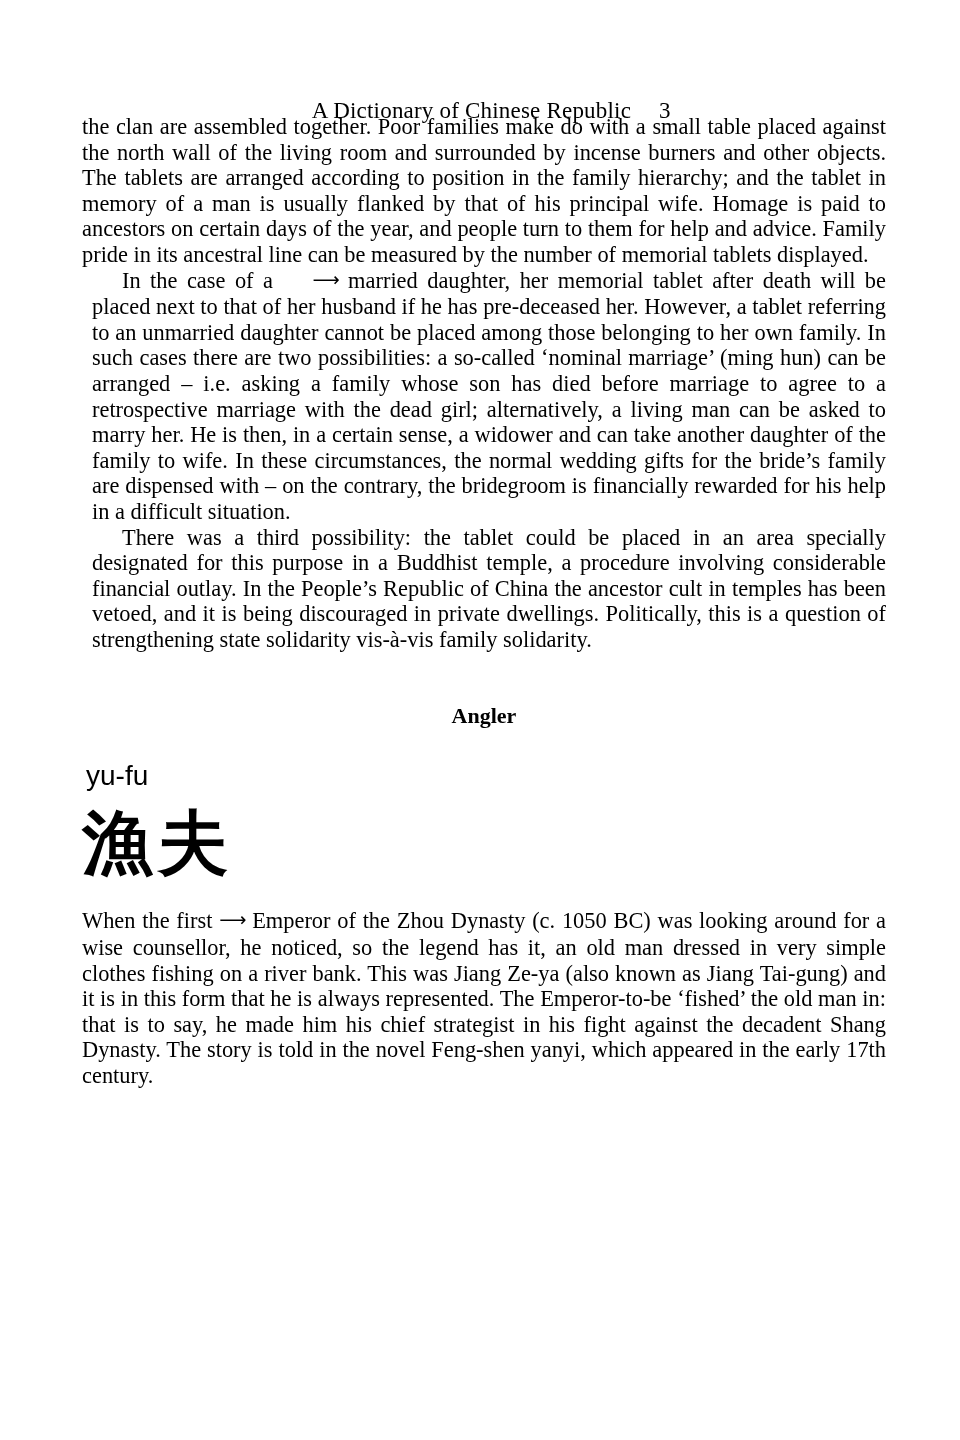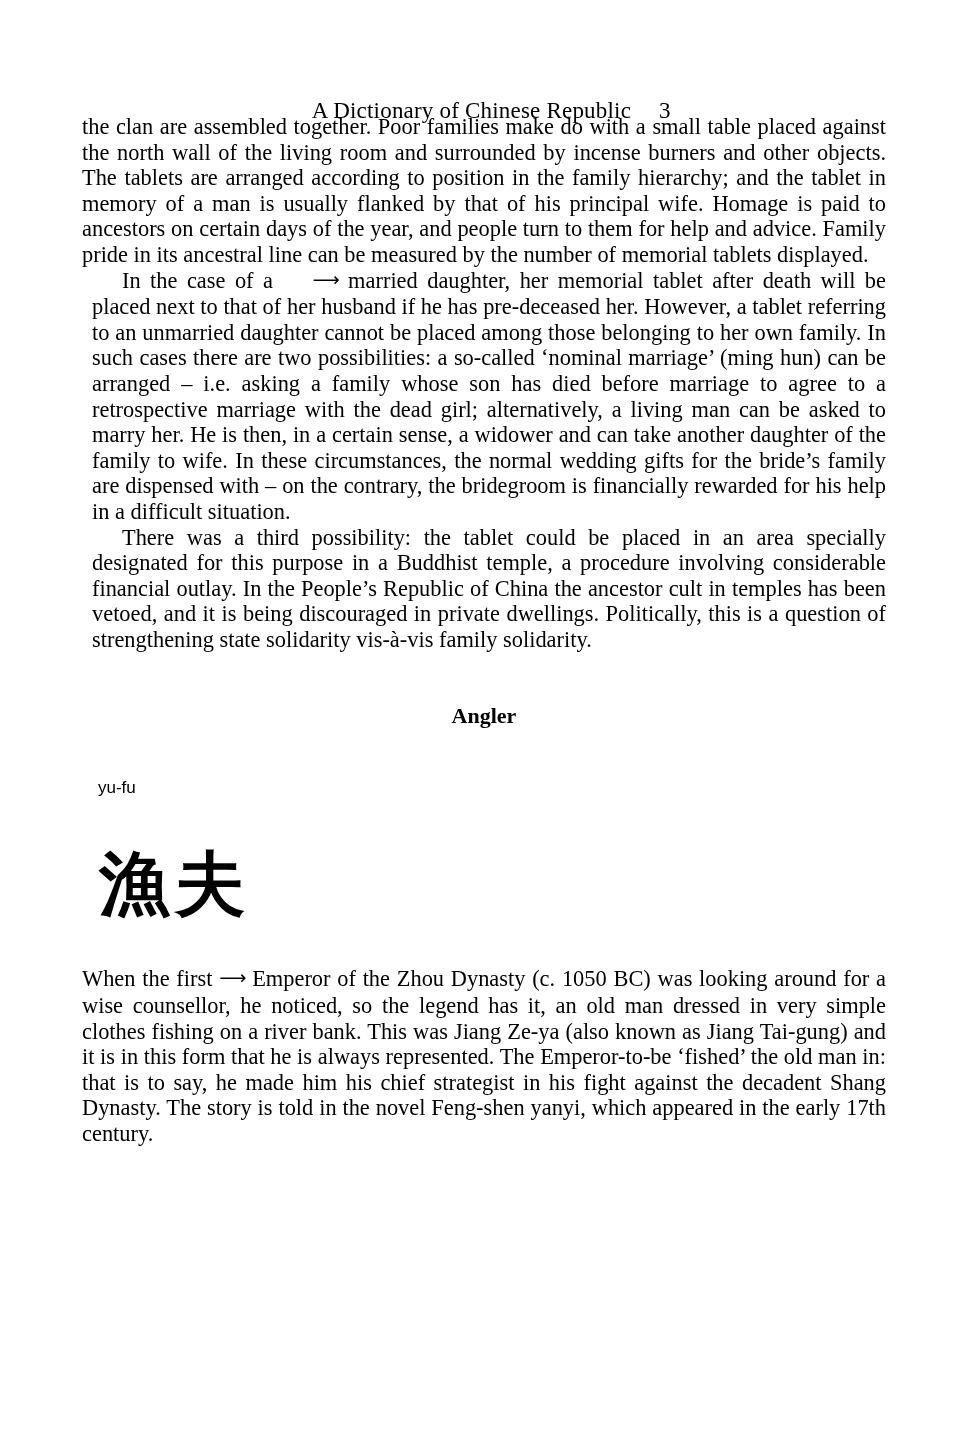--- a/index.html
+++ b/index.html
@@ -63,28 +63,28 @@
     transform: translateY(-2px);
   }
   .entry-heading {
     margin: 0;
     text-align: center;
     font-weight: bold;
     font-size: 22px;
     line-height: 32px;
   }
   .romanization {
-    margin: 16px;
+    margin: 4px;
     font-family: "Liberation Sans", "DejaVu Sans", sans-serif;
-    font-size: 17px;
+    font-size: 28px;
     line-height: 24px;
     text-align: left;
   }
   .hanzi {
-    margin: 17px;
+    margin: 0;
     font-size: 70px;
     line-height: 78px;
     letter-spacing: 6px;
     font-family: "DejaVu Sans", "Liberation Sans", sans-serif;
     font-weight: 600;
     text-align: left;
   }
   .sp-heading { height: 48px; }
   .sp-after-heading { height: 28px; }
   .sp-after-roman { height: 12px; }

